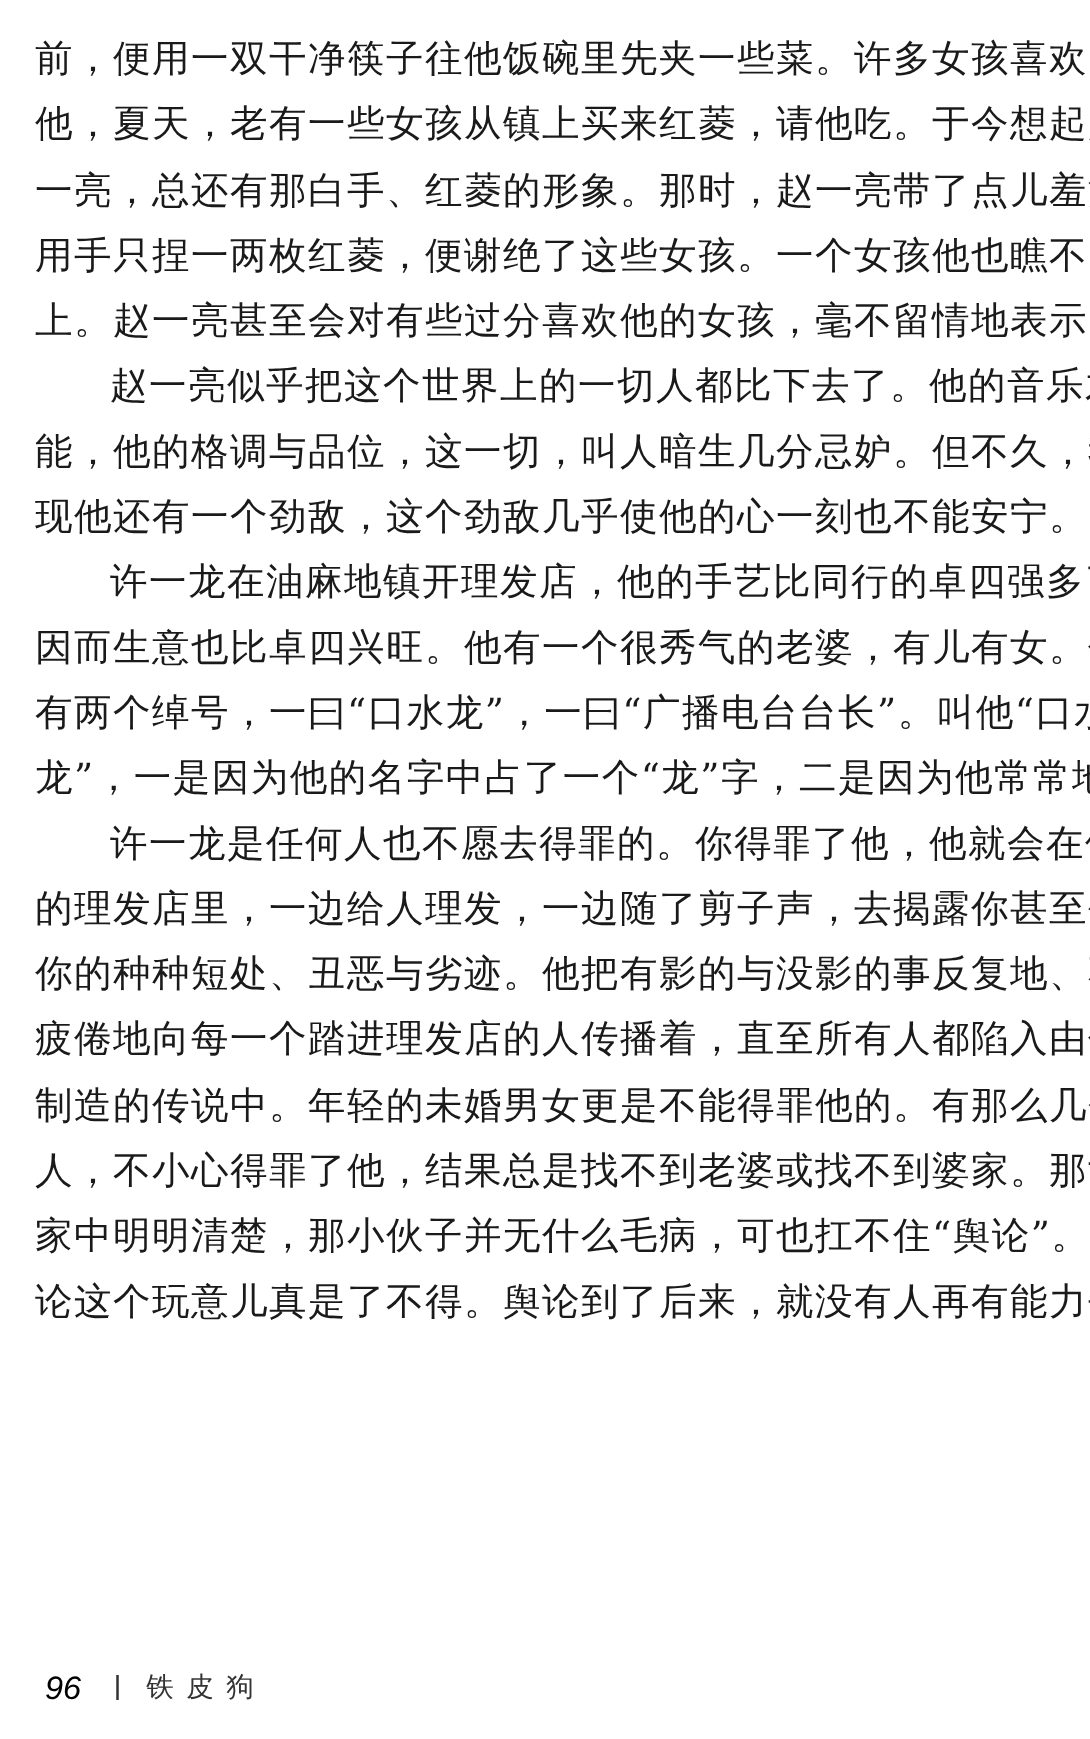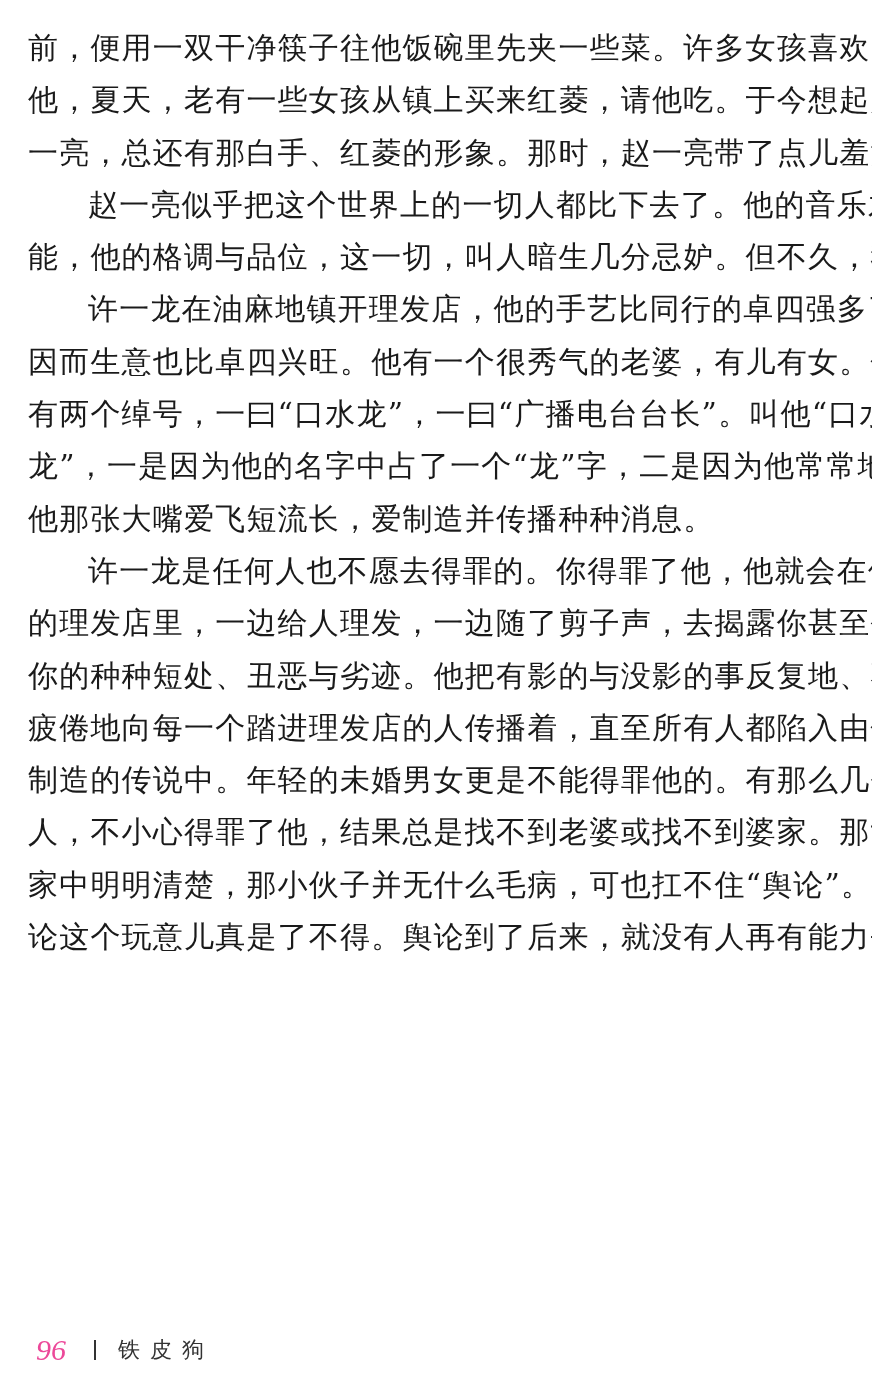--- a/index.html
+++ b/index.html
@@ -1,40 +1,42 @@
 <!DOCTYPE html>
 <html><head>
 <meta charset="utf-8">
 <style>
   html, body { margin: 0; padding: 0; background: #ffffff; }
   body { width: 872px; height: 1391px; position: relative; overflow: hidden;
          font-family: "DejaVu Serif", "Liberation Serif", serif; color: #1a1a1a; }
-  .page { position: absolute; left: 28px; top: 22px; width: 814px; }
+  .page { position: absolute; left: 28px; top: 22px; width: 814px; text-align: right; }
   .line { height: 52.3px; line-height: 52.3px; font-size: 30px; white-space: nowrap;
           letter-spacing: 1.2px; }
   .indent { padding-left: 60px; }
   .footer { position: absolute; left: 36px; top: 1330px; height: 40px; display: flex; align-items: center; }
-  .page-num { font-family: Liberation Serif, serif; font-style: italic; font-size: 30px; color: #ec4899; }
+  .page-num { font-family: Liberation Sans, sans-serif; font-style: italic; font-size: 26px; color: #000000; }
   .sep { display: inline-block; width: 2px; height: 20px; background: #333; margin: 0 0 0 28px; }
   .book-title { font-family: "DejaVu Sans", sans-serif; font-size: 22px; letter-spacing: 10px; color: #333; margin-left: 22px; }
 </style>
 </head>
 <body>
 
 <div class="page">
   <div class="line">前，便用一双干净筷子往他饭碗里先夹一些菜。许多女孩喜欢</div>
   <div class="line">他，夏天，老有一些女孩从镇上买来红菱，请他吃。于今想起赵</div>
   <div class="line">一亮，总还有那白手、红菱的形象。那时，赵一亮带了点儿羞涩，</div>
+  <div class="line">用手只捏一两枚红菱，便谢绝了这些女孩。一个女孩他也瞧不</div>
+  <div class="line">上。赵一亮甚至会对有些过分喜欢他的女孩，毫不留情地表示</div>
   <div class="line indent">赵一亮似乎把这个世界上的一切人都比下去了。他的音乐才</div>
   <div class="line">能，他的格调与品位，这一切，叫人暗生几分忌妒。但不久，我就发</div>
+  <div class="line">现他还有一个劲敌，这个劲敌几乎使他的心一刻也不能安宁。</div>
   <div class="line indent">许一龙在油麻地镇开理发店，他的手艺比同行的卓四强多了，</div>
   <div class="line">因而生意也比卓四兴旺。他有一个很秀气的老婆，有儿有女。他</div>
   <div class="line">有两个绰号，一曰“口水龙”，一曰“广播电台台长”。叫他“口水</div>
   <div class="line">龙”，一是因为他的名字中占了一个“龙”字，二是因为他常常地突</div>
-  <div class="line">他那张大嘴爱飞短流长，爱制造并传播种种消息。</div>
   <div class="line indent">许一龙是任何人也不愿去得罪的。你得罪了他，他就会在他</div>
   <div class="line">的理发店里，一边给人理发，一边随了剪子声，去揭露你甚至创造</div>
   <div class="line">你的种种短处、丑恶与劣迹。他把有影的与没影的事反复地、不知</div>
   <div class="line">疲倦地向每一个踏进理发店的人传播着，直至所有人都陷入由他</div>
   <div class="line">制造的传说中。年轻的未婚男女更是不能得罪他的。有那么几个</div>
   <div class="line">人，不小心得罪了他，结果总是找不到老婆或找不到婆家。那女方</div>
   <div class="line">家中明明清楚，那小伙子并无什么毛病，可也扛不住“舆论”。舆</div>
   <div class="line">论这个玩意儿真是了不得。舆论到了后来，就没有人再有能力去</div>
 </div>
 

